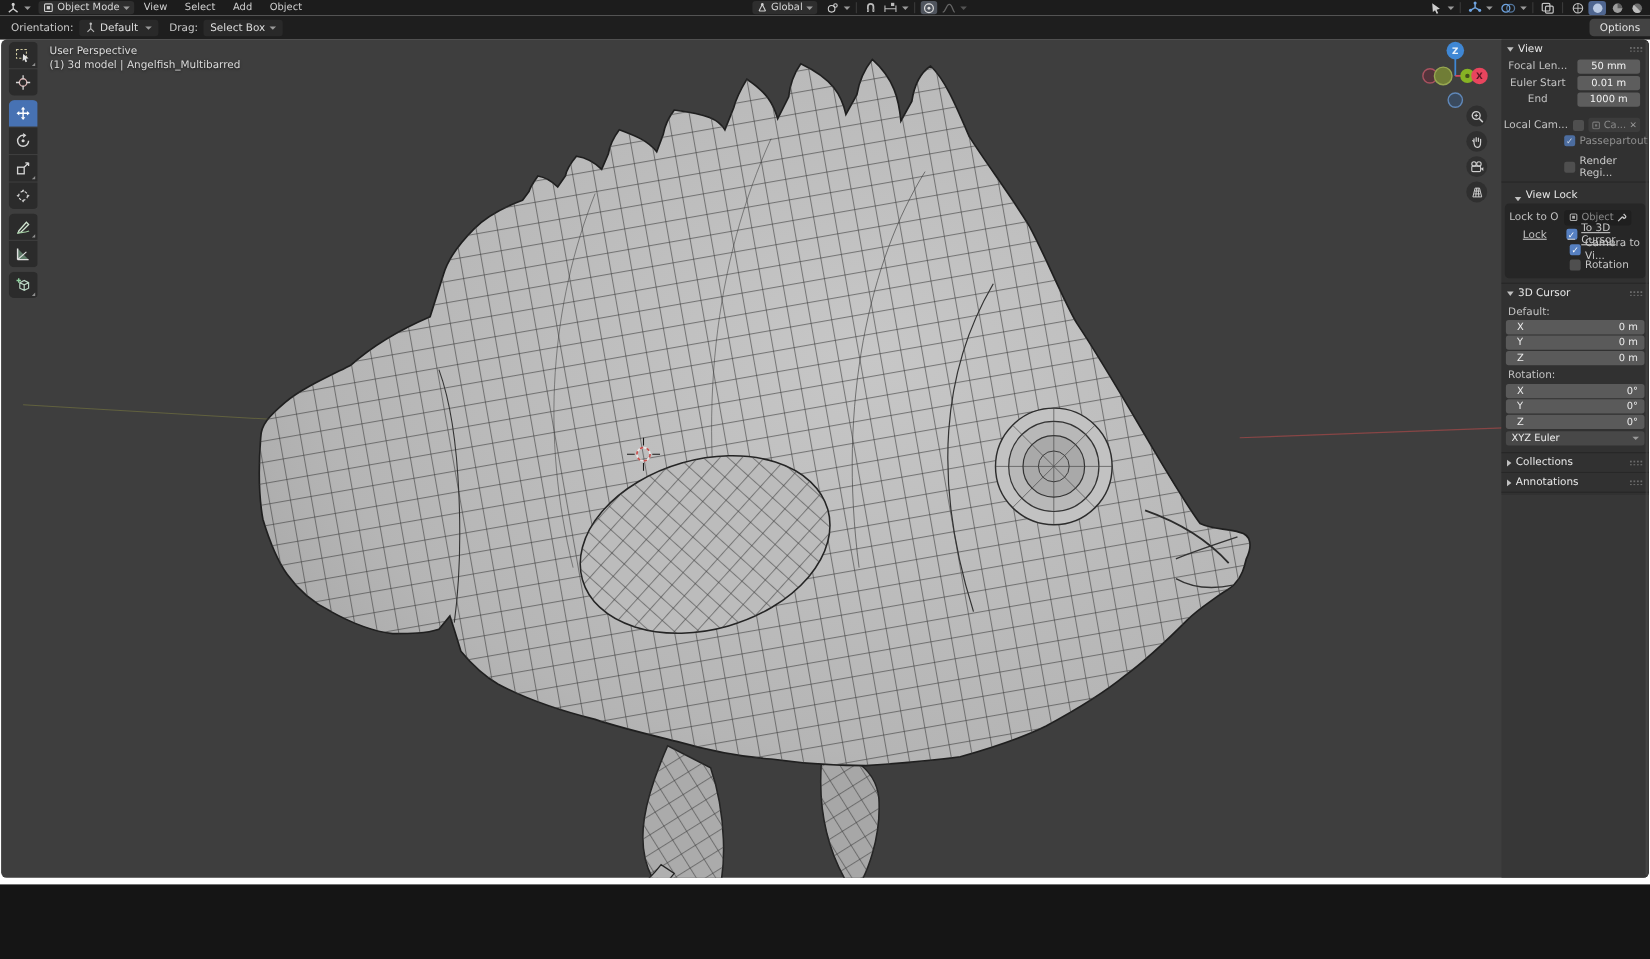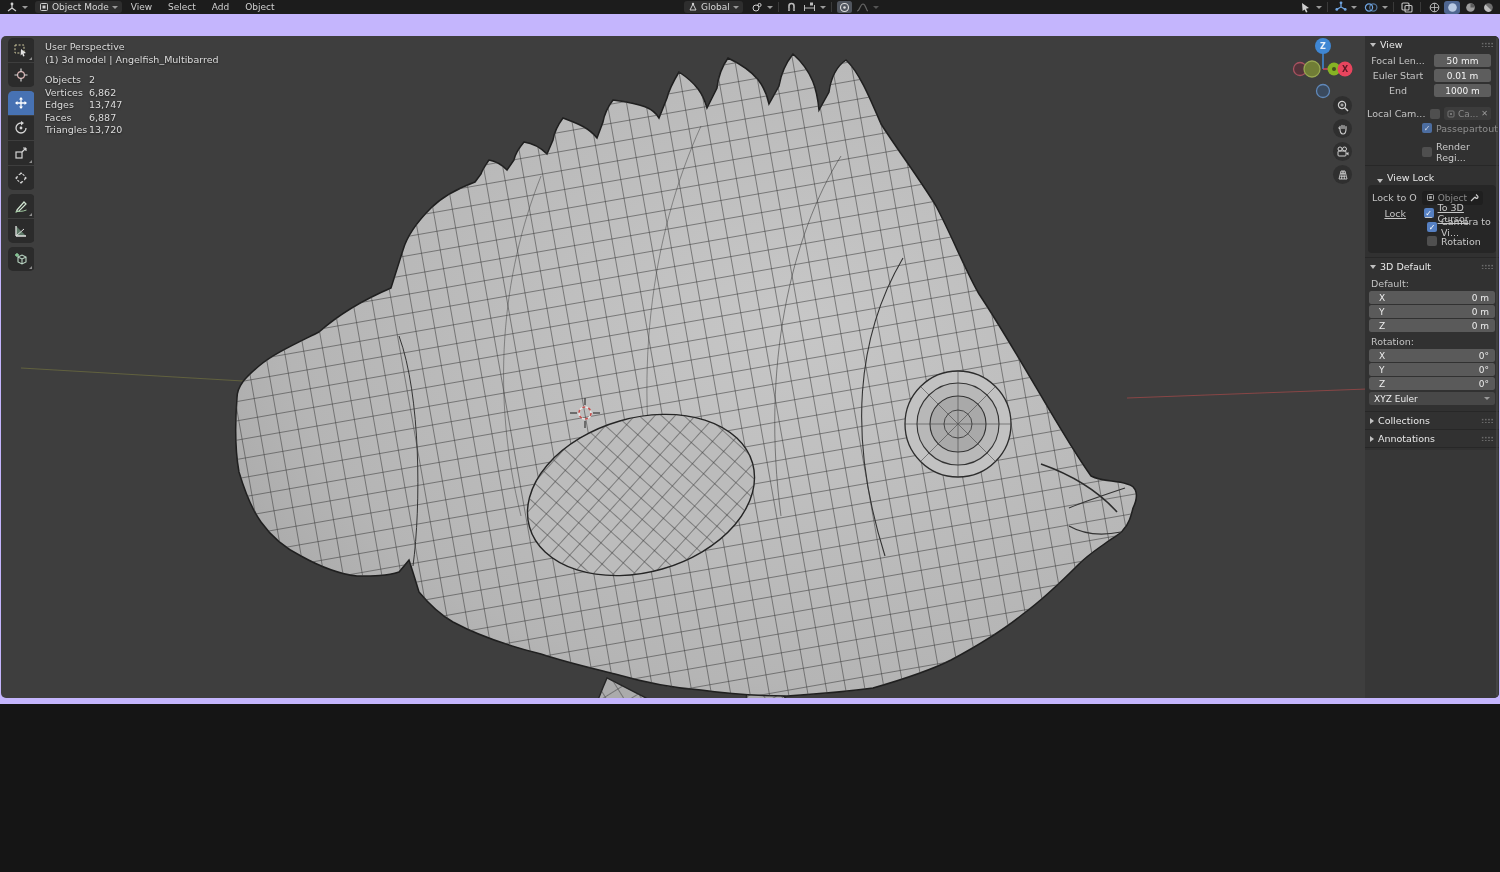--- a/index.html
+++ b/index.html
@@ -1,18 +1,18 @@
 <!DOCTYPE html>
 <html><head>
 <meta charset="utf-8">
 <style>
   * { margin:0; padding:0; box-sizing:border-box; }
   html,body { width:1500px; height:872px; overflow:hidden; background:#151515;
     font-family:"DejaVu Sans", sans-serif; }
-  .app { position:relative; width:1500px; height:704px; background:#c4b5fd; }
+  .app { position:relative; width:1500px; height:804px; background:#ffffff; }
 
   
   .row1 { position:absolute; top:0; left:0; right:0; height:14px; background:#1c1c1c;
     display:flex; align-items:center; font-size:9px; color:#d6d6d6; z-index:30; }
   .row1 .grp { display:flex; align-items:center; gap:2px; }
   .r1-left { margin-left:4px; }
   .r1-mid { position:absolute; left:684px; }
   .r1-right { position:absolute; right:4px; }
   .menu-item { padding:0 7px; color:#d0d0d0; cursor:default; }
   .dd { display:flex; align-items:center; gap:3px; background:#2e2e2e; border-radius:3px;
@@ -226,20 +226,37 @@
       </span>
       <span class="shade-btn">
         <svg width="11" height="11">
             <circle cx="5.5" cy="5.5" r="4.3" fill="#6e6e6e"></circle>
             <path d="M2.4 2.4 A4.3 4.3 0 0 0 8.6 8.6 Z" fill="#bdbdbd"></path>
           </svg>
       </span>
     </div>
   </div>
 
+  <div class="row2">
+    <span class="lbl">Orientation:</span>
+    <span class="dd2" style="width:72px;">
+      <svg width="9" height="10">
+          <path d="M4.5 1 v5 M4.5 6 l-3 3 M4.5 6 l3 3" stroke="#bbb" stroke-width="1" fill="none"></path>
+          <circle cx="4.5" cy="1.6" r="1.1" fill="#bbb"></circle>
+        </svg>
+      <span style="flex:1">Default</span>
+      <span class="chev"></span>
+    </span>
+    <span class="lbl">Drag:</span>
+    <span class="dd2">
+      <span>Select Box</span>
+      <span class="chev"></span>
+    </span>
+    <span class="options-btn">Options</span>
+  </div>
 
   <div class="workspace">
 
     <svg class="fish-svg" width="1366" height="830" viewBox="0 0 1366 830">
       <defs>
         <radialGradient id="bodyShade" cx="0.62" cy="0.42" r="0.8">
           <stop offset="0" stop-color="#c7c7c7"></stop>
           <stop offset="0.7" stop-color="#b5b5b5"></stop>
           <stop offset="1" stop-color="#a2a2a2"></stop>
         </radialGradient>
@@ -389,32 +406,20 @@
               <path d="M3 1 V5 M1 3 H5" stroke="#8fd19f" stroke-width="1.3"></path>
             </svg>
           <span class="sub"></span>
         </div>
       </div>
     </div>
 
     <div class="stats">
       <div>User Perspective</div>
       <div>(1) 3d model | Angelfish_Multibarred</div>
-      <div class="tbl">
-        <span>Objects</span>
-          <span>2</span>
-        <span>Vertices</span>
-          <span>6,862</span>
-        <span>Edges</span>
-          <span>13,747</span>
-        <span>Faces</span>
-          <span>6,887</span>
-        <span>Triangles</span>
-          <span>13,720</span>
-      </div>
     </div>
 
     <div class="gizmo">
       <svg width="80" height="70">
         <line x1="38" y1="33" x2="38" y2="17" stroke="#3f87d4" stroke-width="1.6"></line>
         <line x1="38" y1="33" x2="52" y2="33" stroke="#d4475e" stroke-width="1.6"></line>
         <circle cx="15" cy="33" r="6.5" fill="#53333a" stroke="#a8515f" stroke-width="1.3"></circle>
         <circle cx="27" cy="33" r="8" fill="#707d36" stroke="#97a751" stroke-width="1.3"></circle>
         <circle cx="49" cy="33" r="6.5" fill="#86b324"></circle>
         <circle cx="49" cy="33" r="2" fill="#44501c"></circle>
@@ -527,21 +532,21 @@
           <div class="cbrow">
             <span class="cb"></span>
             <span>Rotation</span>
           </div>
         </div>
 
         <div class="sep" style="margin-top:4px;"></div>
 
         <div class="sec-hd">
           <span class="caret"></span>
-          <span class="t">3D Default</span>
+          <span class="t">3D Cursor</span>
           <span class="grip"></span>
         </div>
         <div class="sublabel">Default:</div>
         <div class="slider">
           <span class="ax">X</span>
           <span>0 m</span>
         </div>
         <div class="slider">
           <span class="ax">Y</span>
           <span>0 m</span>

